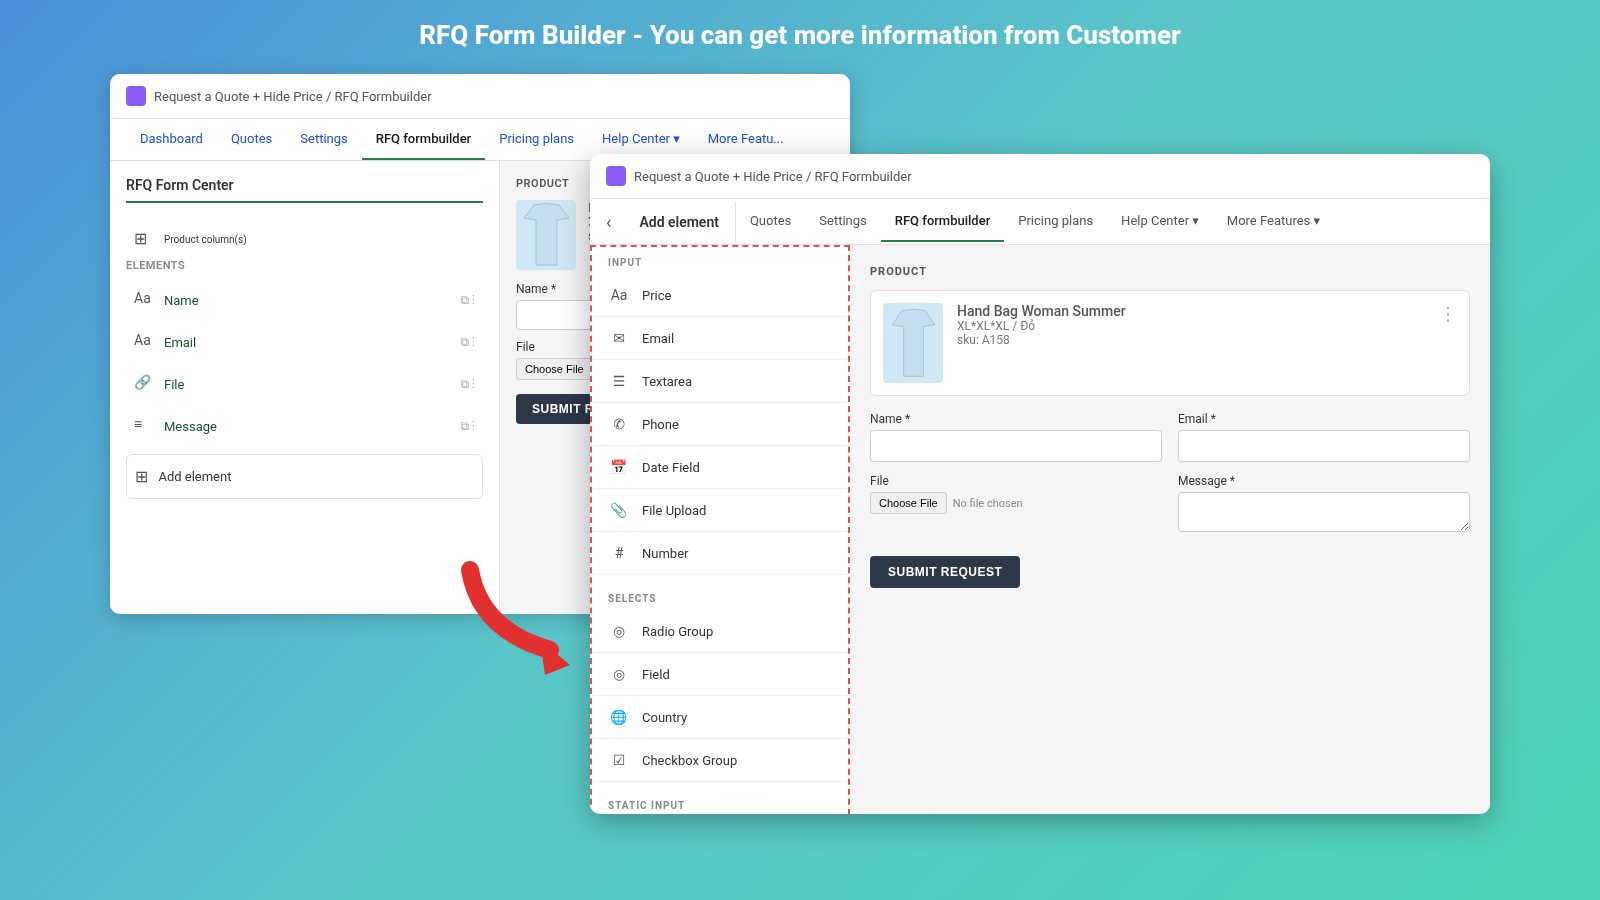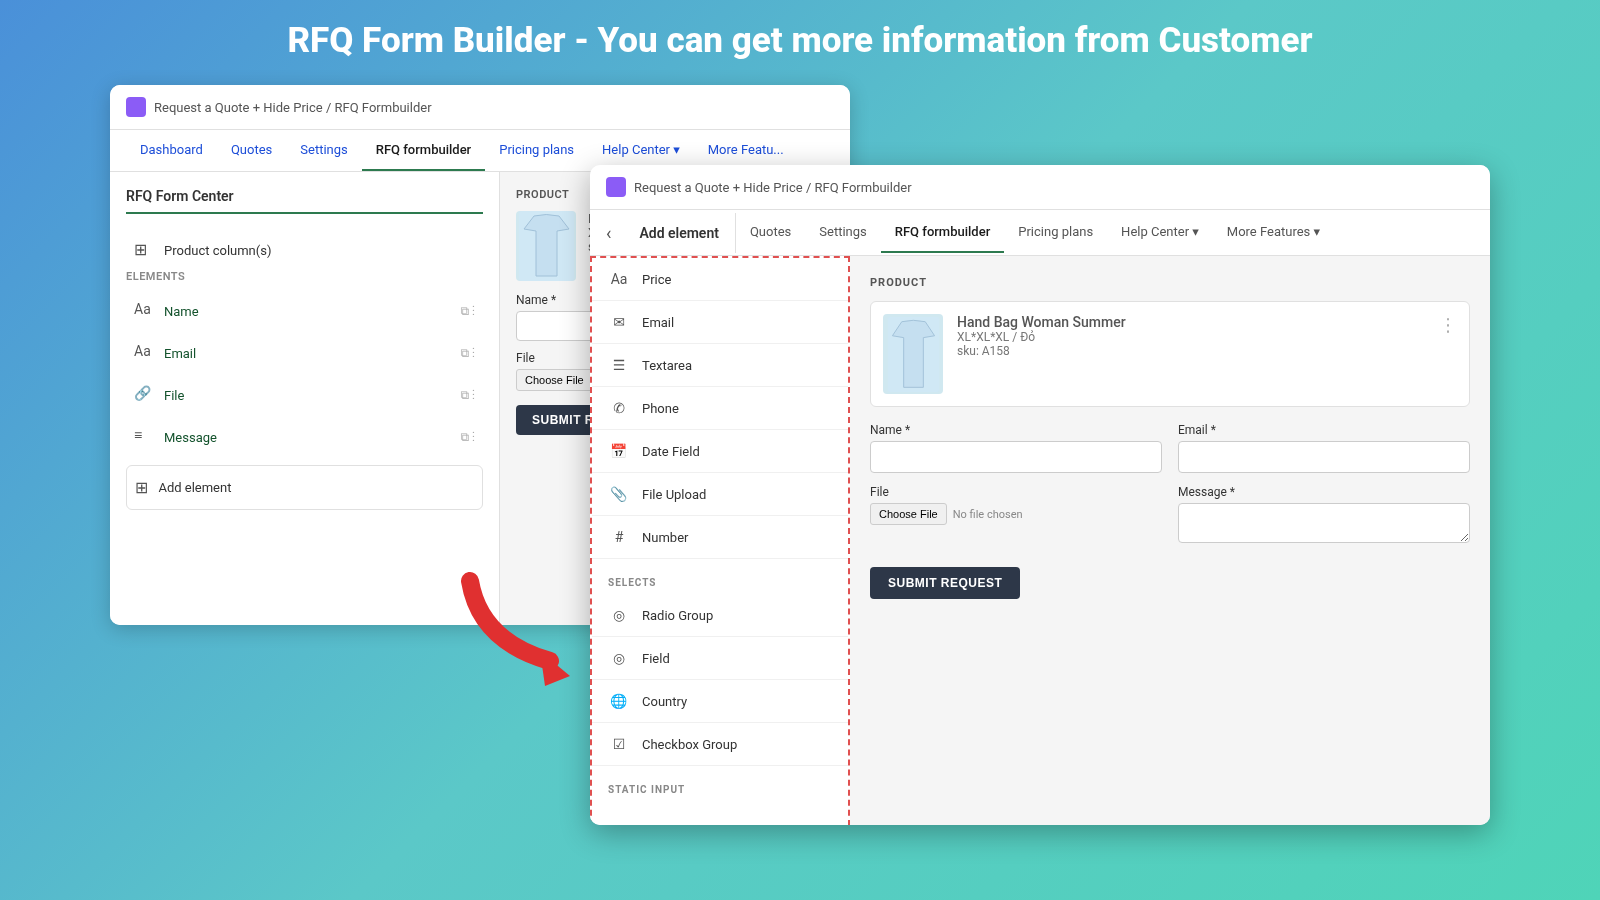--- a/index.html
+++ b/index.html
@@ -9,21 +9,21 @@
       background: linear-gradient(135deg, #4a90d9 0%, #5bc8c8 50%, #4fd4b8 100%);
       font-family: -apple-system, BlinkMacSystemFont, 'Segoe UI', Roboto, sans-serif;
       overflow: hidden;
       display: flex;
       flex-direction: column;
       align-items: center;
       padding-top: 20px;
     }
     .page-title {
       color: white;
-      font-size: 35px;
+      font-size: 26px;
       font-weight: 800;
       margin-bottom: 24px;
       text-align: left;
     }
     .windows-container {
       position: relative;
       width: 1380px;
       height: 760px;
     }
     
@@ -128,21 +128,21 @@
     }
     .product-col-item {
       display: flex;
       align-items: center;
       padding: 10px 8px;
     }
     .product-col-item .item-icon {
       width: 20px; height: 20px; margin-right: 10px; color: #555;
     }
     .product-col-item .item-label {
-      font-size: 13px; color: #333; flex: 1;
+      font-size: 10px; color: #333; flex: 1;
     }
     .add-element-btn {
       display: flex;
       align-items: center;
       padding: 12px 8px;
       border: 1px solid #e0e0e0;
       border-radius: 6px;
       cursor: pointer;
       margin-top: 8px;
       background: white;
@@ -501,20 +501,21 @@
         <div class="fg-tab">Settings</div>
         <div class="fg-tab active">RFQ formbuilder</div>
         <div class="fg-tab">Pricing plans</div>
         <div class="fg-tab">Help Center ▾</div>
         <div class="fg-tab">More Features ▾</div>
       </div>
     </div>
     <div class="fg-content">
 
       <div class="add-element-panel">
+        <div class="panel-section-label">INPUT</div>
         <div class="panel-item">
           <span class="panel-item-icon">Aa</span>
           <span class="panel-item-label">Price</span>
         </div>
         <div class="panel-item">
           <span class="panel-item-icon">✉</span>
           <span class="panel-item-label">Email</span>
         </div>
         <div class="panel-item">
           <span class="panel-item-icon">☰</span>

